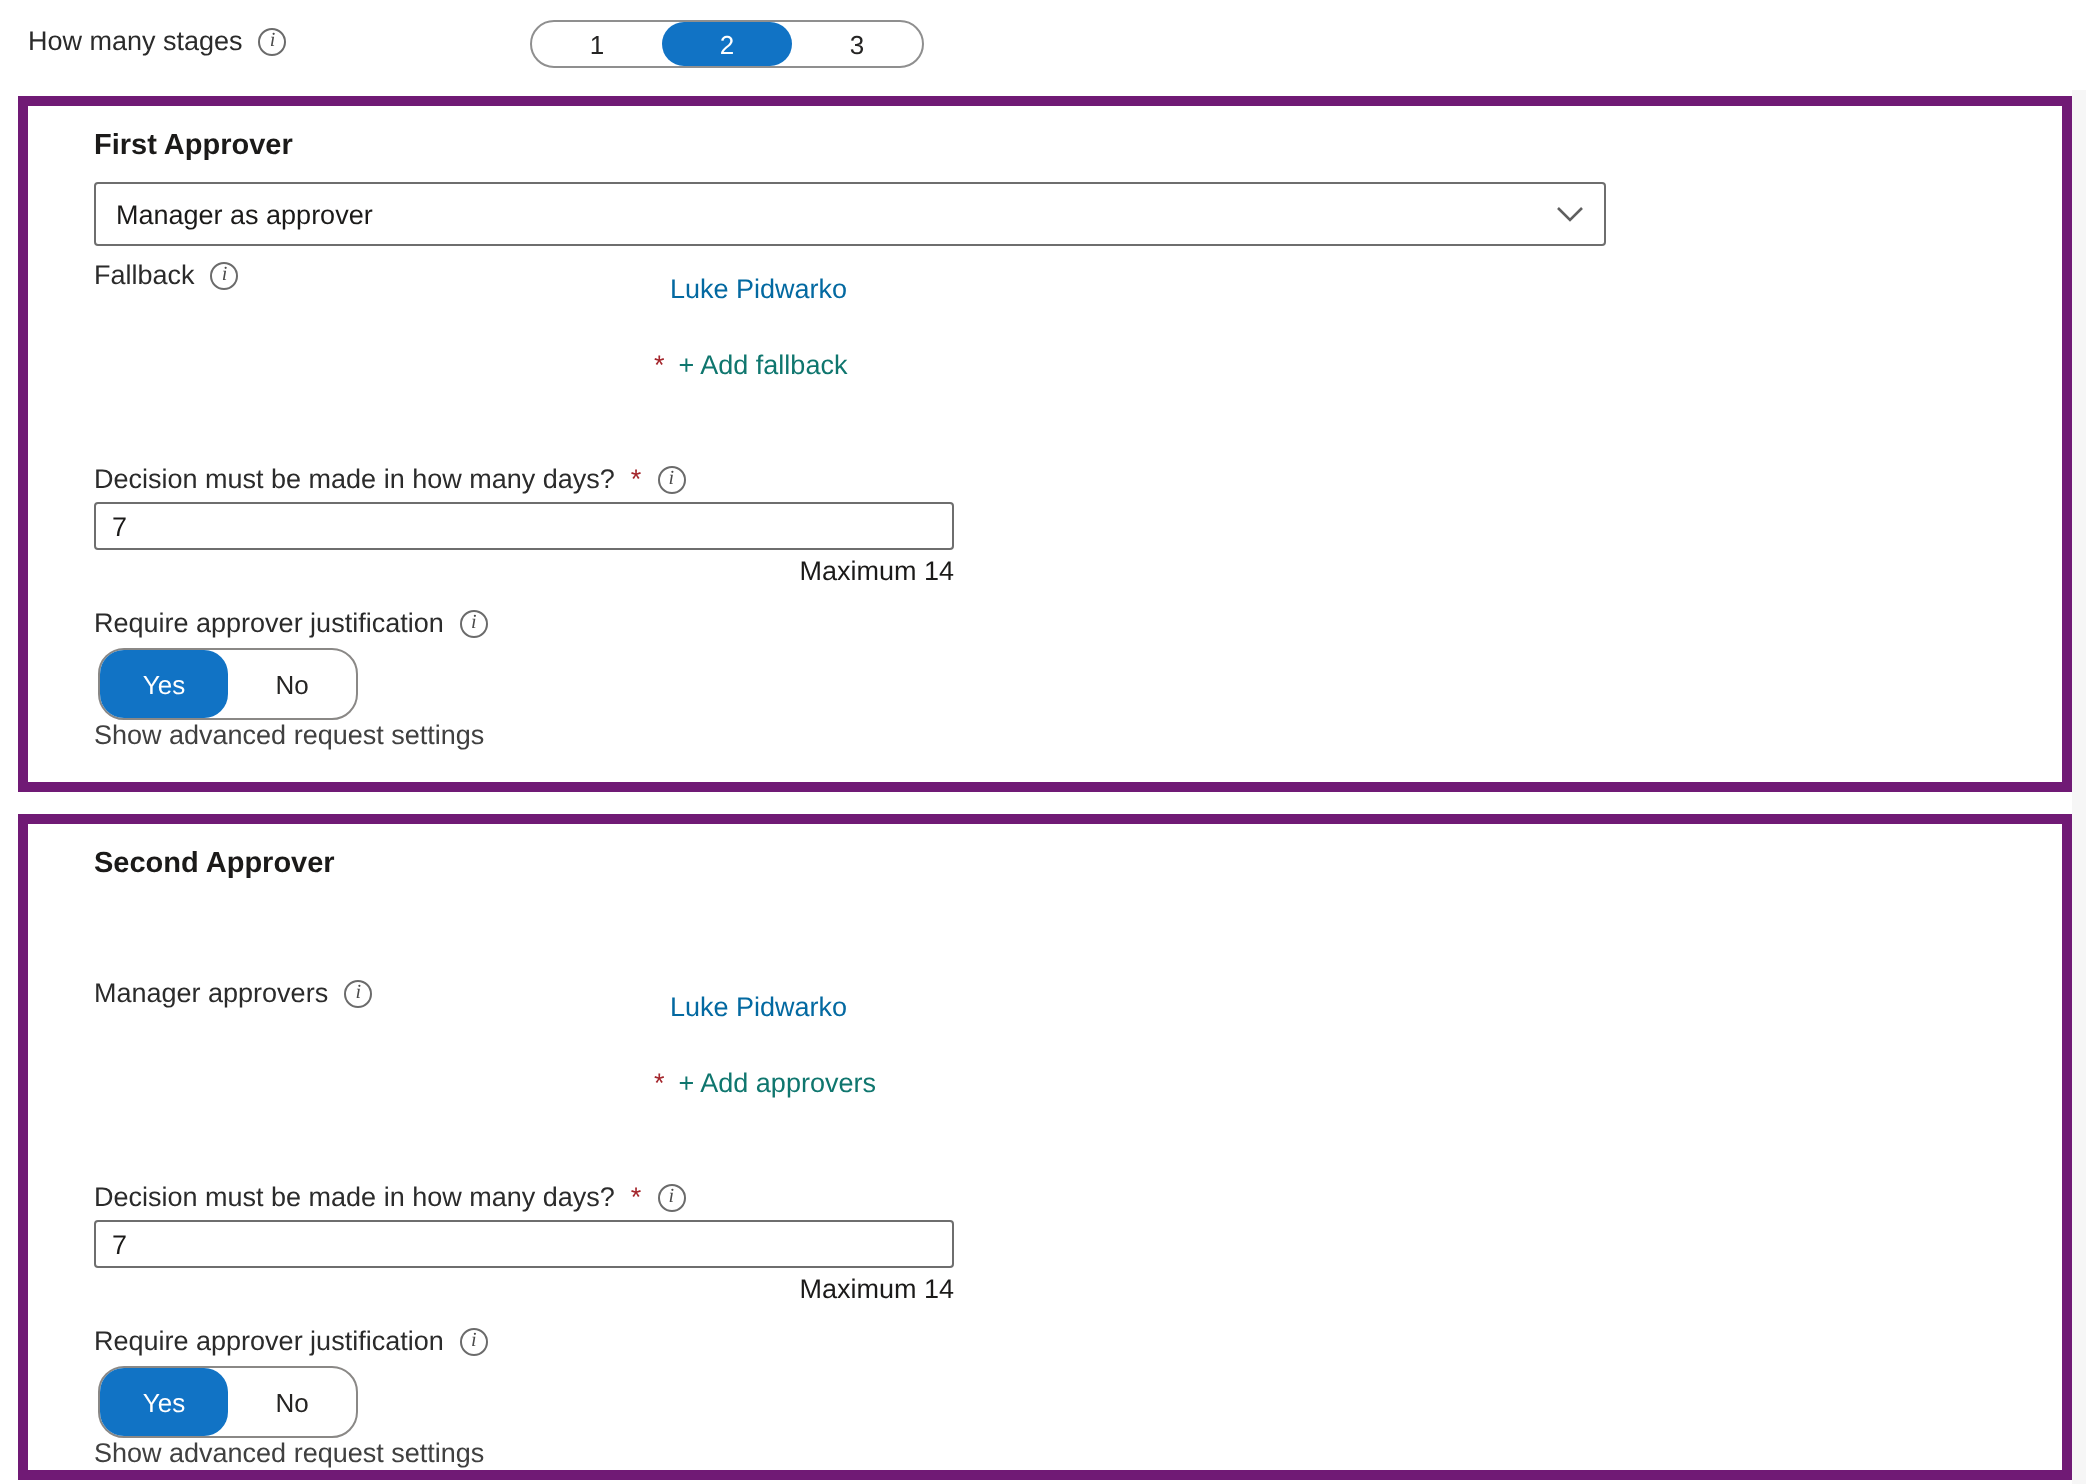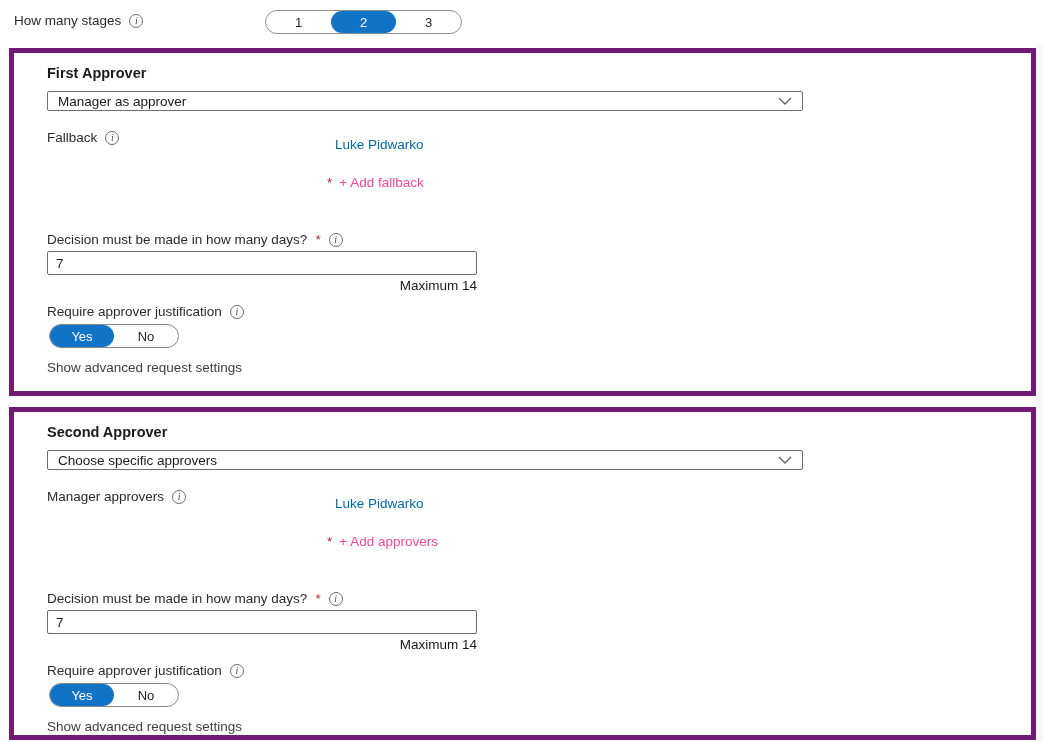--- a/index.html
+++ b/index.html
@@ -45,56 +45,56 @@
     background:#ffffff; border:5px solid #701a75;
   }
   .card.c1 { top:48px;  height:348px; }
   .card.c2 { top:407px; height:333px; }
   .card-title {
     position:absolute; left:33px; top:12px;
     font-size:14.5px; font-weight:700; color:#1b1a19;
   }
   .dropdown {
     position:absolute; left:33px; top:38px;
-    width:756px; height:20px;
+    width:756px; height:32px;
     border:1px solid #6e6e6e; border-radius:2px;
     display:flex; align-items:center; justify-content:space-between;
     padding:0 10px; font-size:13.5px; color:#1b1a19;
     background:#fff; cursor:pointer;
   }
   .row-label   { position:absolute; left:33px; }
   .pos-approver-label { top:77px; }
   .person-link {
     position:absolute; left:321px; top:84px;
     color:#0369a1; font-size:13.5px; cursor:pointer; text-decoration:none;
   }
   .add-row {
     position:absolute; left:313px; top:122px;
     display:flex; align-items:baseline; gap:7px;
     font-size:13.5px;
   }
   .req { color:#a4262c; font-size:13.5px; }
-  .add-link { color:#ec4899; cursor:pointer; text-decoration:none; }
+  .add-link { color:#0f766e; cursor:pointer; text-decoration:none; }
   .pos-days-label { top:179px; }
   .text-input {
     position:absolute; left:33px; top:198px;
     width:430px; height:24px;
     border:1px solid #6e6e6e; border-radius:2px;
     padding:0 8px; font-size:13.5px; color:#1b1a19;
     font-family:inherit; background:#fff; outline:none;
   }
   .hint {
     position:absolute; left:33px; top:225px;
     width:430px; text-align:right;
     font-size:13.5px; color:#1b1a19;
   }
   .pos-justif-label { top:251px; }
   .toggle {
     position:absolute; left:35px; top:271px;
-    width:130px; height:24px;
+    width:130px; height:36px;
     border:1px solid #8a8886; border-radius:13px;
     display:flex; background:#fff;
   }
   .toggle-opt {
     flex:1; display:flex; align-items:center; justify-content:center;
     font-size:13px; color:#252423; border-radius:12px; cursor:pointer;
   }
   .toggle-opt.on { background:#1173c5; color:#ffffff; }
   .advanced-link {
     position:absolute; left:33px; top:307px;
@@ -165,28 +165,20 @@
       <div class="toggle-opt on">Yes</div>
       <div class="toggle-opt">No</div>
     </div>
 
     <a class="advanced-link">Show advanced request settings</a>
   </section>
 
   <section class="card c2">
     <h2 class="card-title">Second Approver</h2>
 
-    <div class="dropdown">
-      <span>Choose specific approvers</span>
-      <span class="chevron-icon">
-        <svg width="14" height="9" viewBox="0 0 14 9">
-            <polyline points="1,1 7,7 13,1" fill="none" stroke="#5f5f5f" stroke-width="1.3"></polyline>
-          </svg>
-      </span>
-    </div>
 
     <div class="lbl-row row-label pos-approver-label">
       <span>Manager approvers</span>
       <span class="info-icon">i</span>
     </div>
 
     <a class="person-link">Luke Pidwarko</a>
 
     <div class="add-row">
       <span class="req">*</span>

